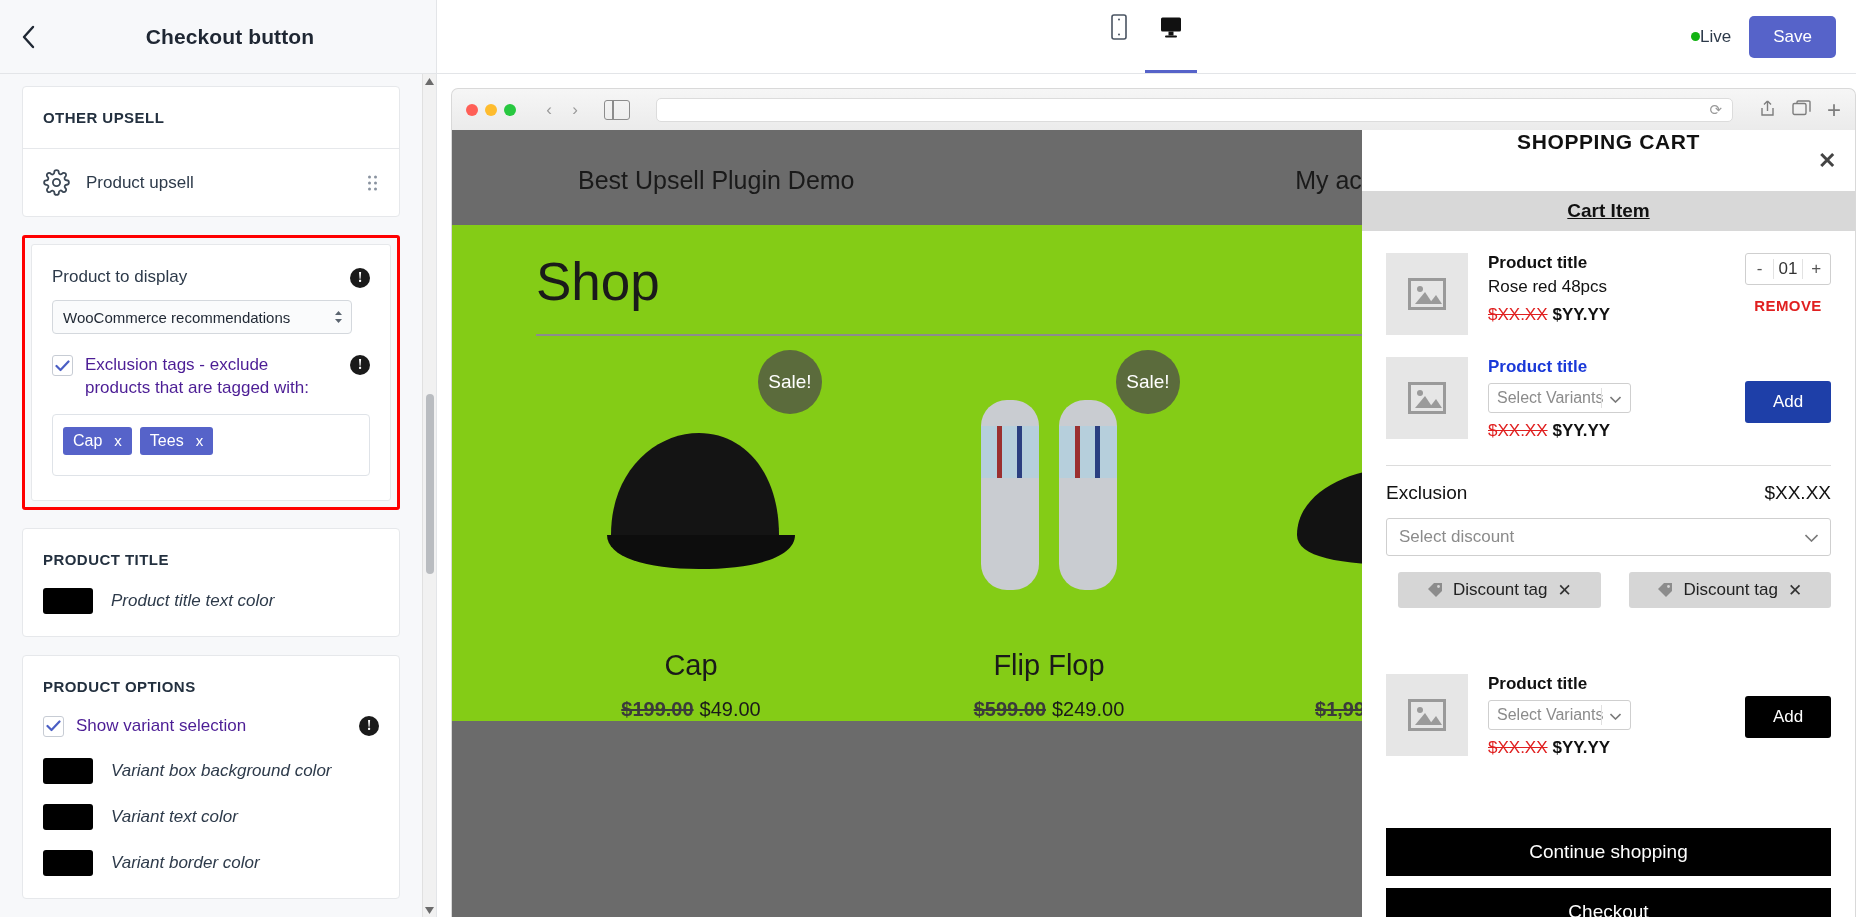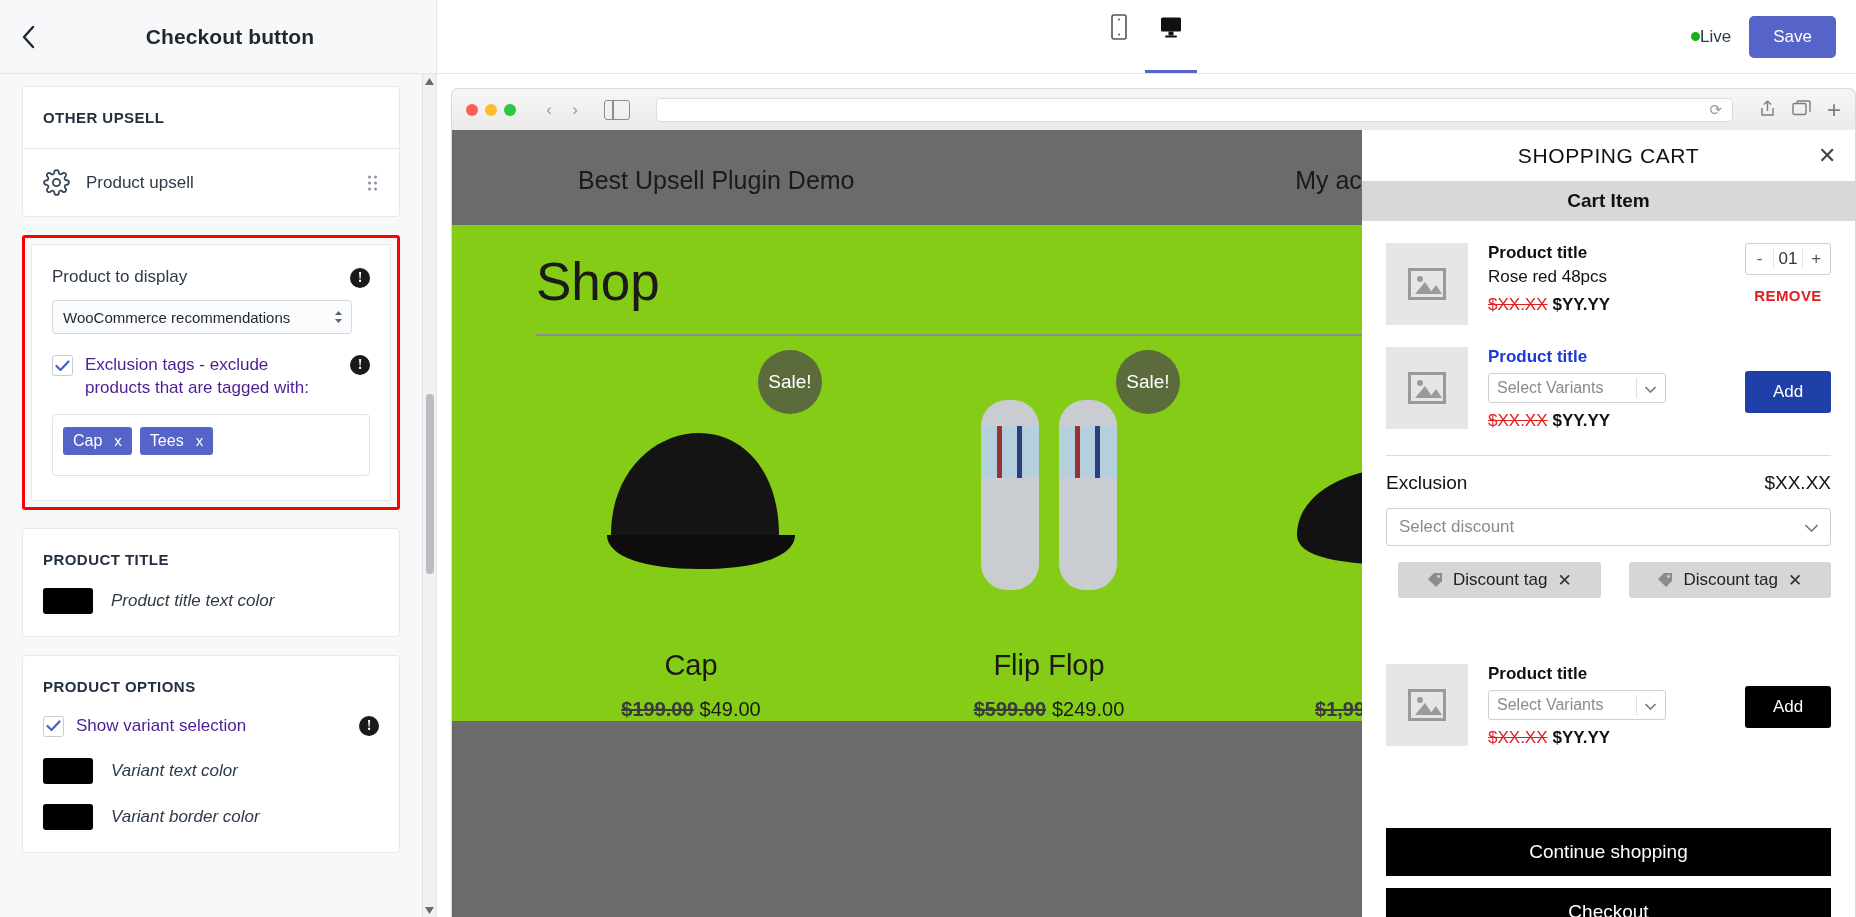--- a/index.html
+++ b/index.html
@@ -223,30 +223,30 @@
   .prod-price { font-size:20px; color:#1a1a1a; margin-top:16px; }
   .prod-price del { color:#3b3b3b; margin-right: 6px; font-weight:bold; }
   .prod-price b { font-weight:normal; }
 
   
   .cart {
     position:absolute; right:0; top:0; bottom:0; width: 493px;
     background:#fff; z-index: 20; display:flex; flex-direction:column;
   }
   .cart-head {
-    height: 51px; display:flex; align-items:center; justify-content:center;
-    position:relative; font-size:21px; font-weight:normal; letter-spacing:.6px; color:#111;
+    height: 61px; display:flex; justify-content:center;
+    position:relative; font-size:21px; font-weight:bold; letter-spacing:.6px; color:#111;
   }
   .cart-close {
     position:absolute; right:18px; top:50%; transform:translateY(-50%);
     font-size:22px; color:#444; cursor:pointer; line-height:1;
   }
   .cart-subhead {
     background:#d8d8d8; text-align:center; padding: 9px 0;
-    font-size:19px; font-weight:bold; color:#111;
+    font-size:19px; font-weight:bold; color:#111;text-decoration:underline;
   }
   .cart-body { flex:1; padding: 0 24px; overflow:hidden; }
   .cart-item { display:flex; gap:20px; padding: 22px 0 0 0; }
   .thumb {
     width: 82px; height: 82px; background:#e6e6e6; flex:none;
     display:flex; align-items:center; justify-content:center; cursor:pointer;
   }
   .ci-mid { flex:1; min-width:0; }
   .ci-title { font-size:17px; font-weight:bold; color:#111; }
   .ci-title.link { color:#1a39d8; }
@@ -261,21 +261,21 @@
   }
   .qty span { flex:1; text-align:center; font-size:17px; color:#555; cursor:pointer; }
   .qty .num { border-left:1px solid #e2e2e2; border-right:1px solid #e2e2e2; color:#333; cursor:text; }
   .remove {
     margin-top:12px; color:#e02020; font-size:15px; font-weight:bold;
     letter-spacing:.4px; cursor:pointer;
   }
   .vsel {
     margin-top:6px; height:30px; border:1px solid #cfcfcf; border-radius:3px;
     display:flex; align-items:center; padding:0 8px; font-size:16px; color:#8b8b8b;
-    position:relative; cursor:pointer; background:#fff; width: 178px;
+    position:relative; cursor:pointer; background:#fff; width: 143px;
   }
   .vsel .div { position:absolute; right:28px; top:4px; bottom:4px; width:1px; background:#e0e0e0; }
   .vsel .cv { position:absolute; right:9px; top:50%; transform:translateY(-50%); color:#7a7a7a; }
   .add-btn {
     background:#1e3fa8; color:#fff; border:none; border-radius:3px;
     padding: 11px 0; width: 86px; font-size:17px; cursor:pointer;
     font-family:"Liberation Sans", sans-serif;
   }
   .add-btn.black { background:#000; }
   .subtotal-sep { border-top:1px solid #dcdcdc; margin-top: 24px; }
@@ -410,20 +410,24 @@
             <div class="chk-row">
               <span class="chk">
                 <svg width="15" height="12" viewBox="0 0 15 12" fill="none">
                   <path d="M1.5 6 L5.5 10 L13.5 1.5" stroke="#4a5ec4" stroke-width="2.2" stroke-linecap="round" stroke-linejoin="round"></path>
                 </svg>
               </span>
               <span class="chk-text">Show variant selection</span>
               <span class="info-dot">!</span>
             </div>
 
+            <div class="swatch-row">
+              <span class="swatch"></span>
+              <span class="swatch-label">Variant box background color</span>
+            </div>
             <div class="swatch-row">
               <span class="swatch"></span>
               <span class="swatch-label">Variant text color</span>
             </div>
             <div class="swatch-row">
               <span class="swatch"></span>
               <span class="swatch-label">Variant border color</span>
             </div>
           </div>
         </div>

